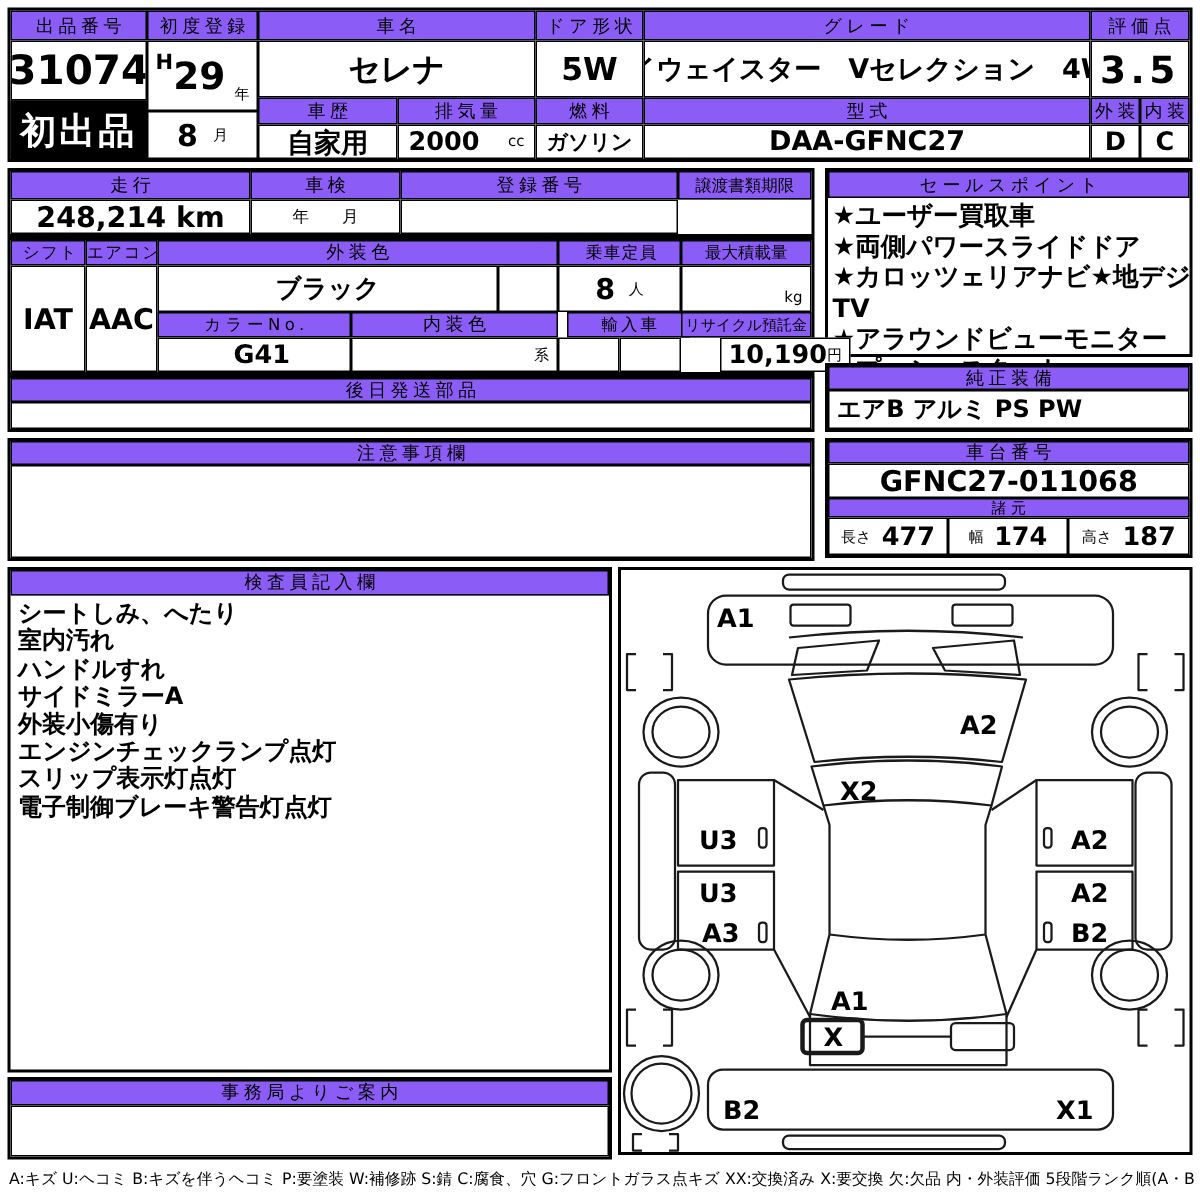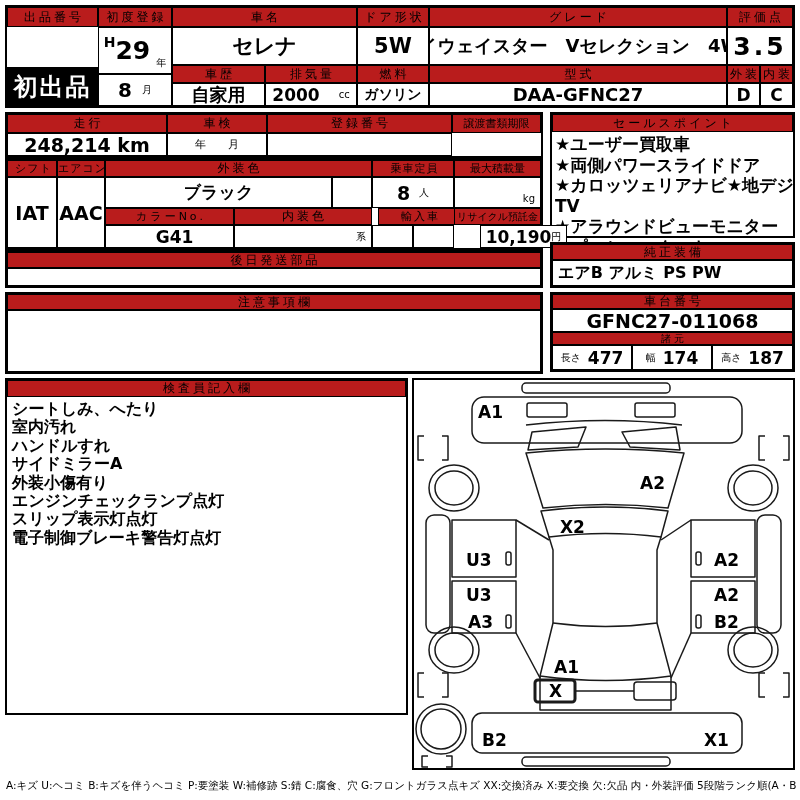--- a/index.html
+++ b/index.html
@@ -1,41 +1,42 @@
 <!DOCTYPE html>
 <html><head>
 <meta charset="utf-8">
 <style>
   html,body{margin:0;padding:0;background:#fff;}
   #sheet{position:relative;width:800px;height:800px;background:#fff;
          font-family:"DejaVu Sans","Liberation Sans",sans-serif;color:#000;}
   .f{position:absolute;border:2px solid #000;box-sizing:border-box;background:#fff;}
   .c{position:absolute;border:1px solid #000;box-sizing:border-box;background:#fff;
      display:flex;align-items:center;justify-content:center;overflow:hidden;white-space:nowrap;}
-  .h{background:#b91c1c;font-size:12px;letter-spacing:3px;text-indent:3px;}
+  .h{background:#8b5cf6;font-size:12px;letter-spacing:3px;text-indent:3px;}
   .h.t{letter-spacing:0;text-indent:0;font-size:11px;}
   .v{font-weight:bold;}
   .badge{background:#000;color:#fff;font-weight:bold;font-size:24px;letter-spacing:2px;}
   .small{font-size:10px;}
   .left{justify-content:flex-start;padding-left:5px;}
   .right{justify-content:flex-end;padding-right:5px;padding-left:27px;}
   .list{display:block;padding:2px 0 0 3px;}
   .list div{font-size:17px;font-weight:bold;line-height:20.5px;}
   .notes{display:block;padding:3px 0 0 5px;}
   .notes div{font-size:16px;font-weight:bold;line-height:18.4px;}
   .legend{position:absolute;font-size:10.5px;white-space:nowrap;}
   svg text{font-family:"DejaVu Sans","Liberation Sans",sans-serif;font-weight:bold;font-size:17px;fill:#000;}
 </style>
 </head>
 <body>
 
 <div id="sheet">
 
   <div class="f" style="left:5px;top:5px;width:790px;height:103px;">
     <div class="c h" style="left:0;top:0;width:91px;height:20px;">出品番号</div>
+    <div class="c v" style="left:0;top:20px;width:91px;height:40px;font-size:27px;">31074</div>
     <div class="c badge" style="left:0;top:60px;width:91px;height:39px;">初出品</div>
 
     <div class="c h" style="left:91px;top:0;width:74px;height:20px;">初度登録</div>
     <div class="c" style="left:91px;top:20px;width:74px;height:47px;">
       <span style="font-size:14px;font-weight:bold;align-self:flex-start;margin-top:6px;">H</span>
       <span class="v" style="font-size:25px;">29</span>
       <span class="small" style="align-self:flex-end;margin:0 0 3px 6px;">年</span>
     </div>
     <div class="c" style="left:91px;top:67px;width:74px;height:32px;">
       <span class="v" style="font-size:20px;">8</span>
@@ -165,20 +166,24 @@
       <div>室内汚れ</div>
       <div>ハンドルすれ</div>
       <div>サイドミラーA</div>
       <div>外装小傷有り</div>
       <div>エンジンチェックランプ点灯</div>
       <div>スリップ表示灯点灯</div>
       <div>電子制御ブレーキ警告灯点灯</div>
     </div>
   </div>
 
+  <div class="f" style="left:5px;top:718px;width:403px;height:55px;">
+    <div class="c h" style="left:0;top:0;width:399px;height:17px;">事務局よりご案内</div>
+    <div class="c" style="left:0;top:17px;width:399px;height:34px;"></div>
+  </div>
 
   <div class="f" style="left:412px;top:378px;width:383px;height:392px;">
     <svg viewBox="0 0 379 388" width="379" height="388">
       <g fill="none" stroke="#1a1a1a" stroke-width="1.5" stroke-linejoin="round">
 
         <rect x="108" y="3" width="148" height="10" rx="4"></rect>
         <rect x="108" y="377" width="148" height="9" rx="4"></rect>
 
         <rect x="58" y="17" width="270" height="46" rx="12"></rect>
         <rect x="113" y="23" width="40" height="14" rx="2"></rect>

